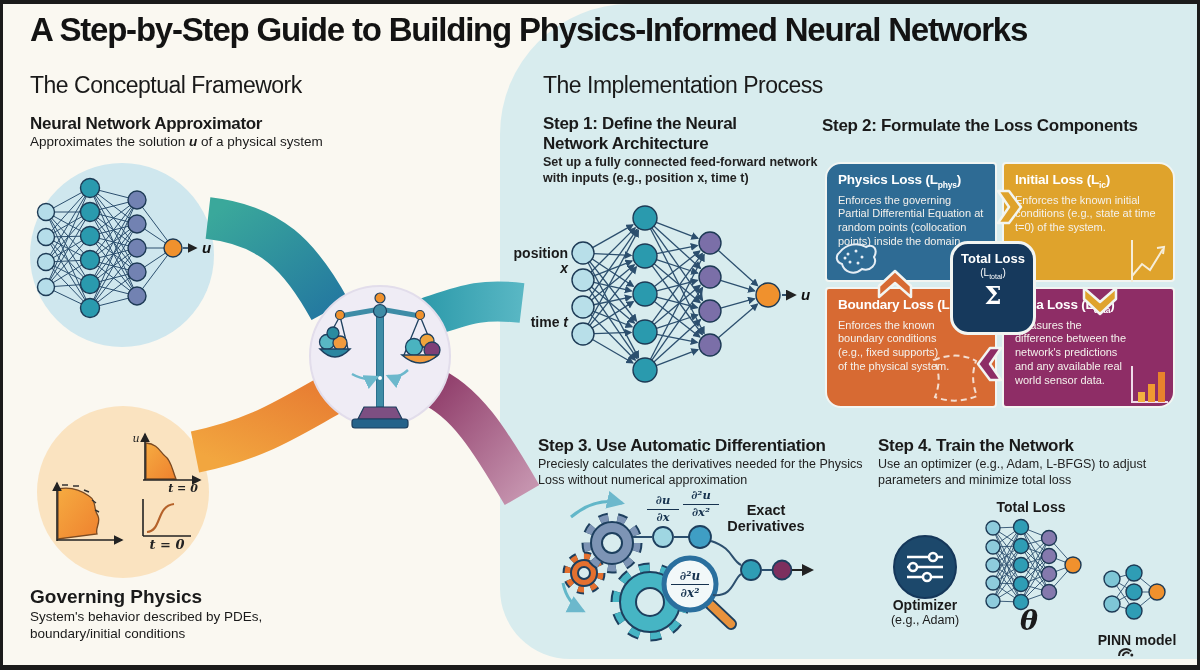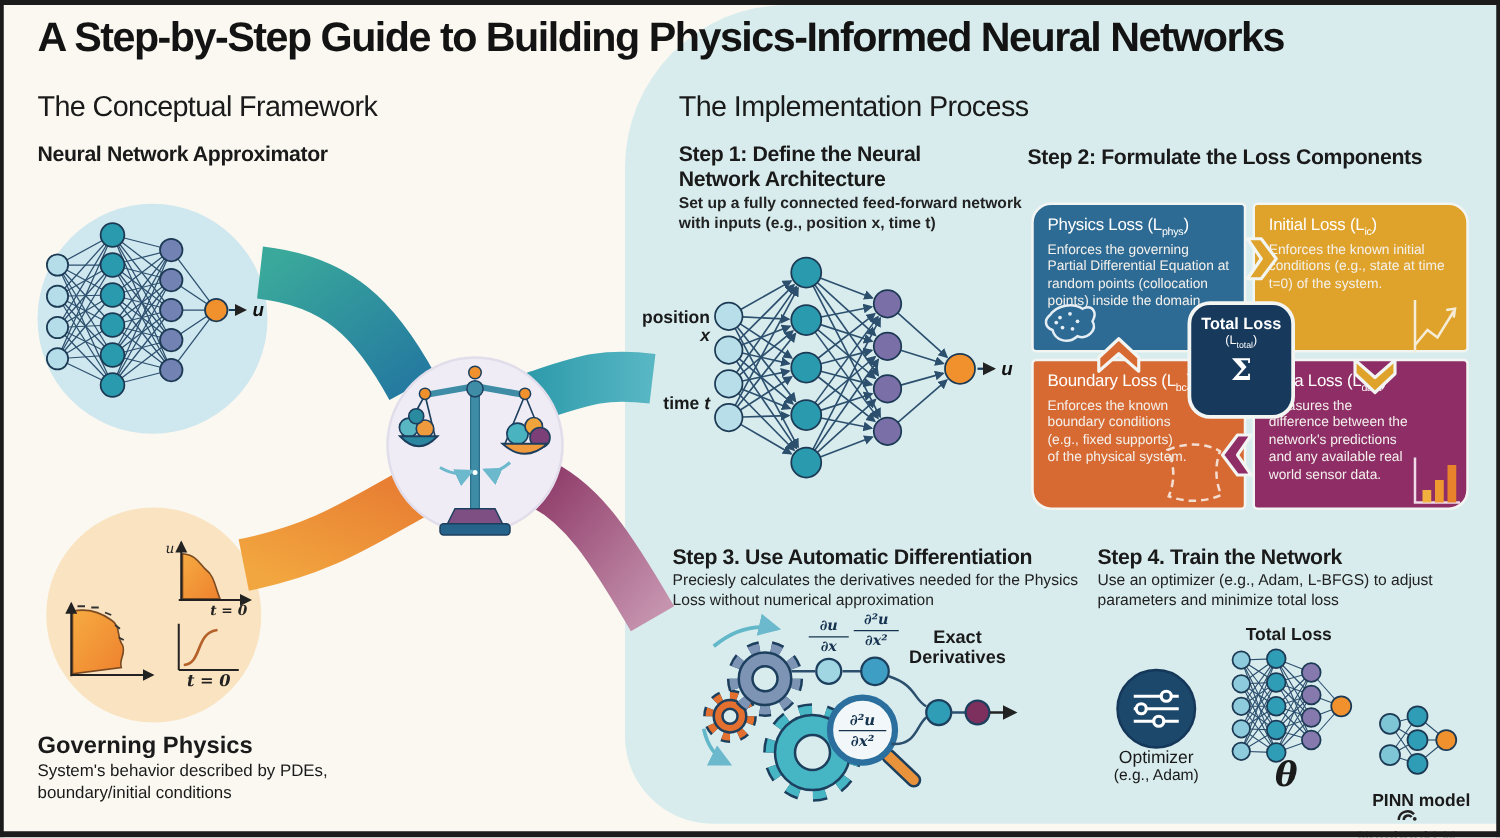--- a/index.html
+++ b/index.html
@@ -31,21 +31,21 @@
   #step1-title{left:543px;top:114px;width:235px;}
   #step1-sub{left:543px;top:155px;width:290px;font-weight:bold;}
   #step2-title{left:822px;top:116px;width:380px;}
   #step2-sub{left:822px;top:139px;width:370px;}
   #step3-title{left:538px;top:436px;width:340px;}
   #step3-sub{left:538px;top:457px;width:335px;}
   #step4-title{left:878px;top:436px;width:320px;}
   #step4-sub{left:878px;top:457px;width:300px;}
   .quad{position:absolute;z-index:2;border:2.5px solid #f2f5f2;box-sizing:border-box;
         color:#fff;padding:8px 11px;}
-  .quad .qtitle{font-size:13.5px;font-weight:400;letter-spacing:-0.2px;}
+  .quad .qtitle{font-size:13.5px;font-weight:700;letter-spacing:-0.2px;}
   .quad .qtitle sub{font-size:8.5px;}
   .quad .qbody{font-size:11px;line-height:1.25;margin-top:4px;color:#f4f1ec;}
   #quad-physics{left:825px;top:162px;width:172px;height:120px;background:#2e6b94;border-radius:16px 4px 4px 4px;}
   #quad-initial{left:1002px;top:162px;width:173px;height:120px;background:#dfa32c;border-radius:4px 16px 4px 4px;}
   #quad-boundary{left:825px;top:287px;width:172px;height:121px;background:#d76a33;border-radius:4px 4px 4px 16px;}
   #quad-data{left:1002px;top:287px;width:173px;height:121px;background:#8e2d66;border-radius:4px 4px 16px 4px;}
   #quad-boundary .qbody,#quad-data .qbody{width:112px;}
   #total-box{position:absolute;left:950px;top:241px;width:86px;height:94px;background:#16395c;
              border:3px solid #f2f5f2;border-radius:18px;z-index:4;text-align:center;color:#fff;box-sizing:border-box;padding-top:7px;}
   #total-box .t1{font-size:13px;font-weight:800;}
@@ -57,21 +57,21 @@
   #label-time{left:505px;top:315px;width:63px;}
   .frac{position:absolute;z-index:6;text-align:center;font-family:"DejaVu Serif",serif;font-style:italic;
         font-weight:bold;font-size:11.5px;color:#16324f;line-height:1;}
   .frac .num{display:block;border-bottom:1.3px solid #16324f;padding:1px 2px 2px;}
   .frac .den{display:block;padding-top:2px;}
   #frac-d1{left:647px;top:494px;width:32px;}
   #frac-d2{left:683px;top:489px;width:36px;}
   #frac-mag{left:671px;top:569px;width:38px;font-size:12px;}
   #exact-derivs{left:712px;top:503px;width:108px;text-align:center;font-size:14.5px;font-weight:800;line-height:1.1;}
   #step4-totalloss{left:981px;top:499px;width:100px;text-align:center;font-size:14px;font-weight:800;}
-  #optimizer-label{left:873px;top:597px;width:104px;text-align:center;font-size:14px;font-weight:400;}
+  #optimizer-label{left:873px;top:597px;width:104px;text-align:center;font-size:14px;font-weight:700;}
   #optimizer-sub{left:873px;top:613px;width:104px;text-align:center;font-size:12.5px;}
   #theta-label{left:1008px;top:605px;width:42px;text-align:center;font-family:"DejaVu Serif",serif;
                font-style:italic;font-size:27px;font-weight:bold;}
   #pinn-label{left:1087px;top:632px;width:100px;text-align:center;font-size:14px;font-weight:800;}
   #footer-brand{left:1086px;top:643px;display:flex;align-items:center;gap:4px;font-size:13px;font-weight:700;color:#222;flex-direction:column;}
   .it{font-style:italic;font-weight:bold;}
 </style>
 </head>
 <body>
 
@@ -476,20 +476,21 @@
 
   <div class="edge top"></div>
   <div class="edge bottom"></div>
   <div class="edge left"></div>
   <div class="edge right"></div>
 
   <div class="txt" id="main-title">A Step-by-Step Guide to Building Physics-Informed Neural Networks</div>
 
   <div class="txt section-heading" id="conceptual-heading">The Conceptual Framework</div>
   <div class="txt block-title" id="nn-approx-title">Neural Network Approximator</div>
+  <div class="txt" id="nn-approx-sub"><span>Approximates the solution </span><span class="it">u</span><span> of a physical system</span></div>
   <div class="txt" id="gov-sub">System's behavior described by PDEs, boundary/initial conditions</div>
   <div class="txt" id="gov-title">Governing Physics</div>
 
   <div class="txt section-heading" id="implementation-heading">The Implementation Process</div>
 
   <div class="txt block-title" id="step1-title">Step 1: Define the Neural Network Architecture</div>
   <div class="txt block-sub" id="step1-sub">Set up a fully connected feed-forward network with inputs (e.g., position x, time t)</div>
   <div class="txt netlabel" id="label-position"><span>position</span><br><span class="it">x</span></div>
   <div class="txt netlabel" id="label-time"><span>time </span><span class="it">t</span></div>
 

